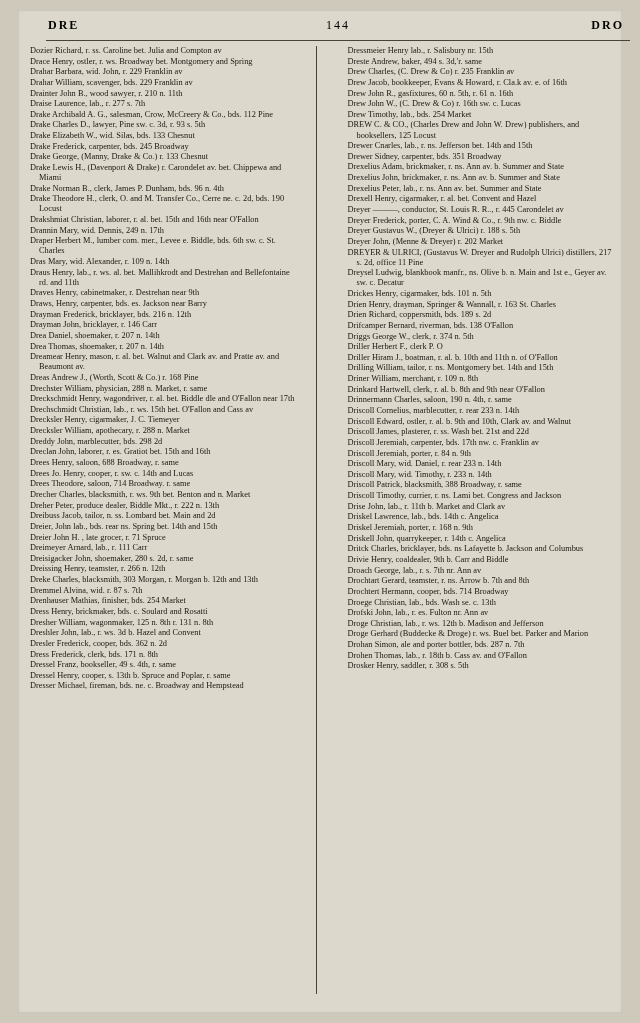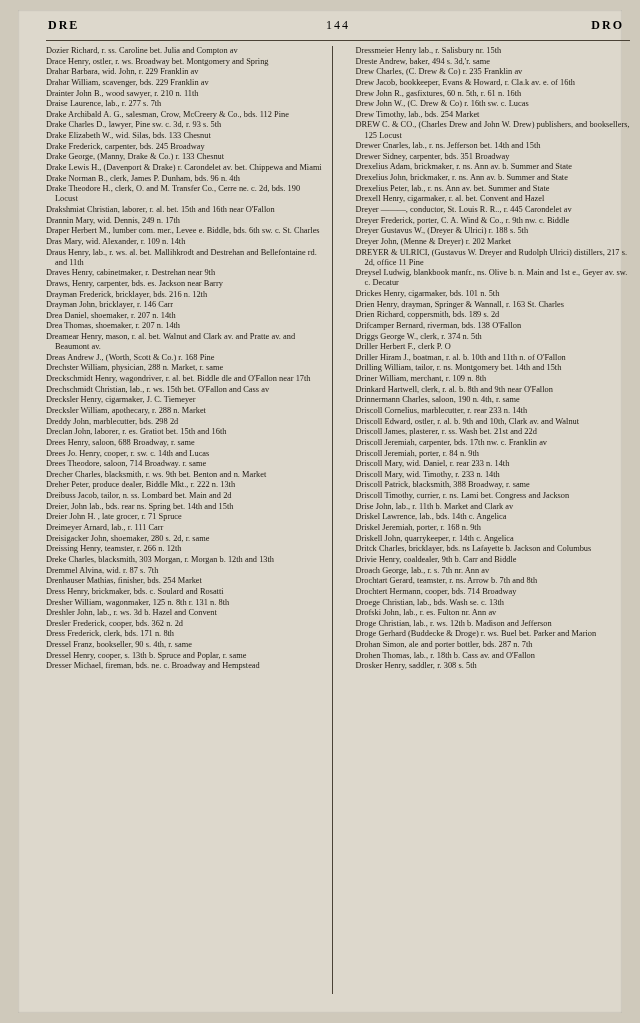--- a/index.html
+++ b/index.html
@@ -57,26 +57,26 @@
   .rule {
     position: absolute;
     left: 28px;
     top: 30px;
     width: 584px;
     height: 1px;
     background: #4a4236;
   }
   .columns {
     position: absolute;
-    left: 28px;
+    left: 12px;
     top: 36px;
     width: 586px;
     height: 960px;
     display: flex;
-    gap: 0;
+    gap: 8px;
   }
   .col {
     width: 288px;
     font-size: 8.35px;
     line-height: 1.205;
     text-align: left;
     color: #1c1710;
   }
   .col.left { padding-right: 8px; }
   .col.right { padding-left: 22px; }
@@ -155,21 +155,21 @@
           <p class="entry">Dreisigacker John, shoemaker, 280 s. 2d, r. same</p>
           <p class="entry">Dreissing Henry, teamster, r. 266 n. 12th</p>
           <p class="entry">Dreke Charles, blacksmith, 303 Morgan, r. Morgan b. 12th and 13th</p>
           <p class="entry">Dremmel Alvina, wid. r. 87 s. 7th</p>
           <p class="entry">Drenhauser Mathias, finisher, bds. 254 Market</p>
           <p class="entry">Dress Henry, brickmaker, bds. c. Soulard and Rosatti</p>
           <p class="entry">Dresher William, wagonmaker, 125 n. 8th r. 131 n. 8th</p>
           <p class="entry">Dreshler John, lab., r. ws. 3d b. Hazel and Convent</p>
           <p class="entry">Dresler Frederick, cooper, bds. 362 n. 2d</p>
           <p class="entry">Dress Frederick, clerk, bds. 171 n. 8th</p>
-          <p class="entry">Dressel Franz, bookseller, 90 s. 4th, r. same</p>
+          <p class="entry">Dressel Franz, bookseller, 49 s. 4th, r. same</p>
           <p class="entry">Dressel Henry, cooper, s. 13th b. Spruce and Poplar, r. same</p>
           <p class="entry">Dresser Michael, fireman, bds. ne. c. Broadway and Hempstead</p>
         </div>
       <div class="divider"></div>
       <div class="col right" id="col-right">
           <p class="entry">Dressmeier Henry lab., r. Salisbury nr. 15th</p>
           <p class="entry">Dreste Andrew, baker, 494 s. 3d,'r. same</p>
           <p class="entry">Drew Charles, (C. Drew &amp; Co) r. 235 Franklin av</p>
           <p class="entry">Drew Jacob, bookkeeper, Evans &amp; Howard, r. Cla.k av. e. of 16th</p>
           <p class="entry">Drew John R., gasfixtures, 60 n. 5th, r. 61 n. 16th</p>

